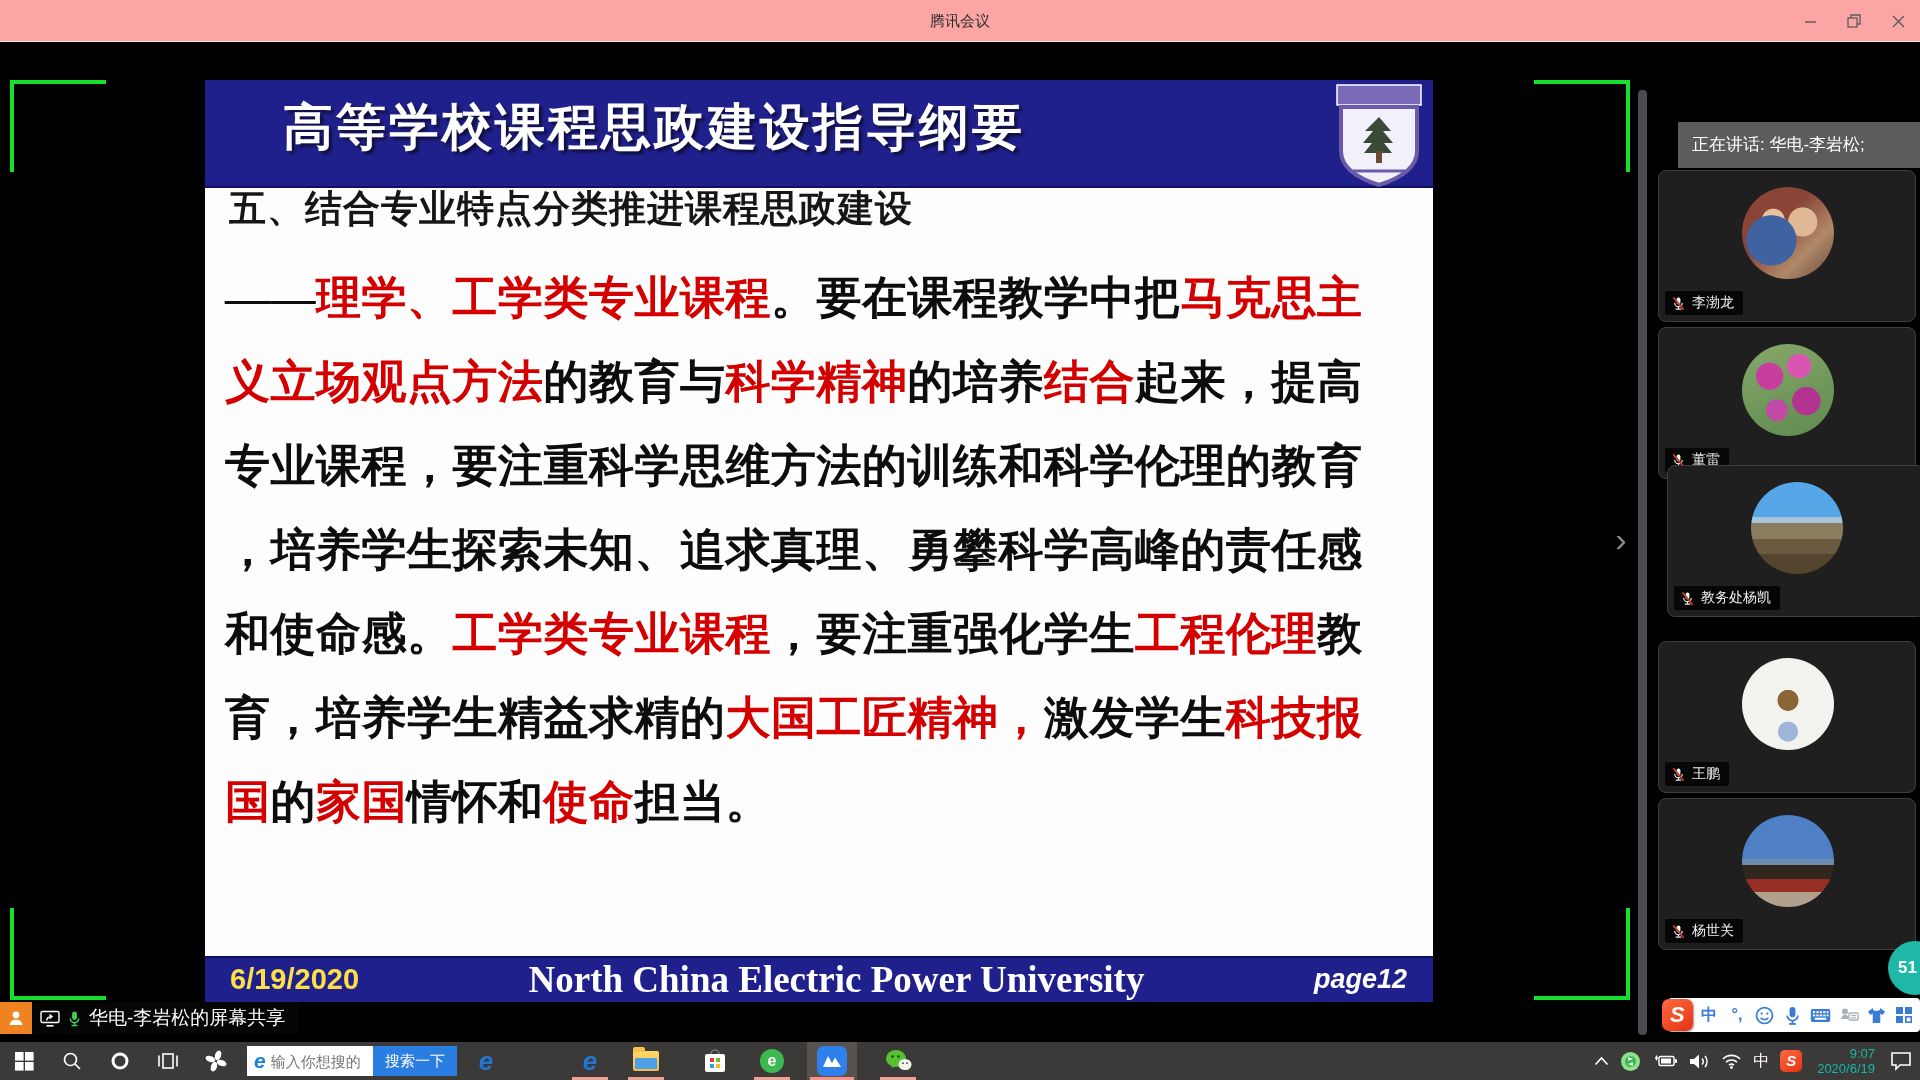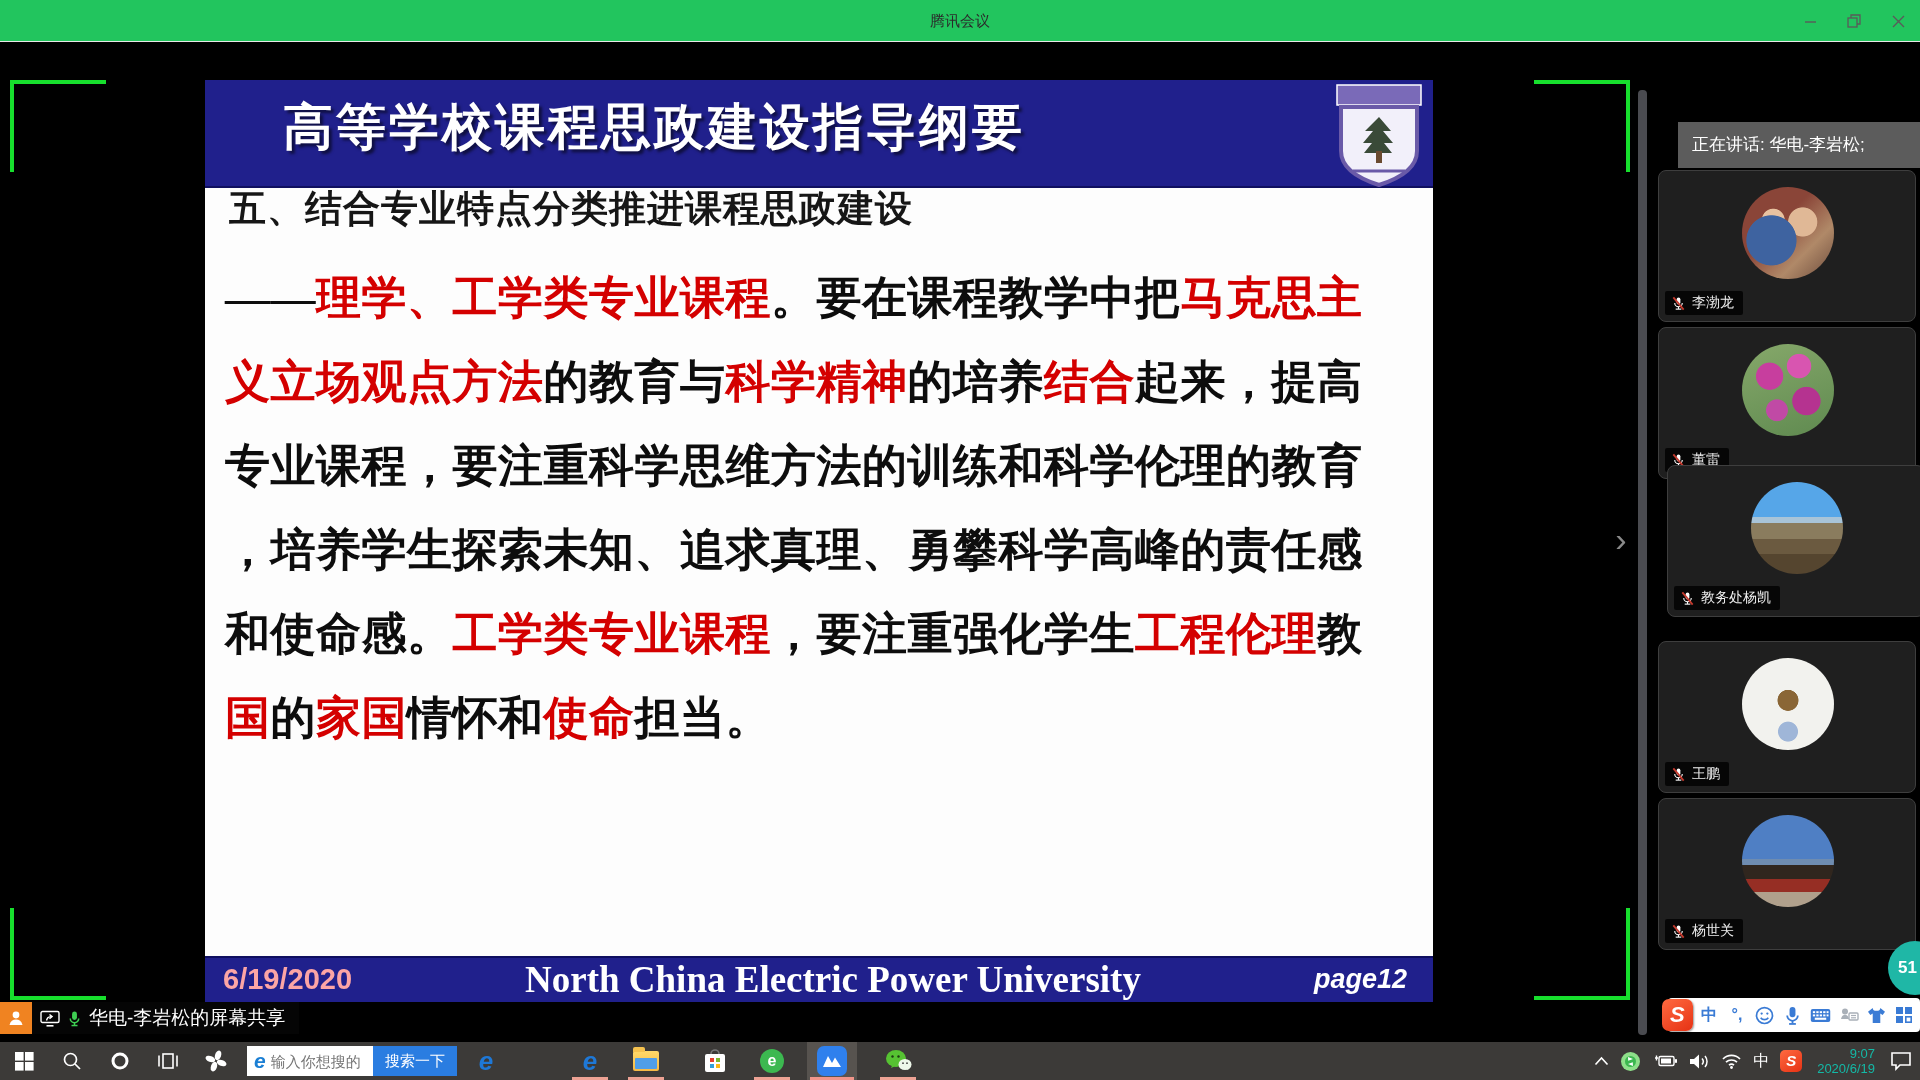--- a/index.html
+++ b/index.html
@@ -1,21 +1,21 @@
 <!DOCTYPE html>
 <html><head>
 <meta charset="utf-8">
 <style>
   * { margin:0; padding:0; box-sizing:border-box; }
   html,body { width:1920px; height:1080px; overflow:hidden; background:#000;
               font-family:"Liberation Sans", sans-serif; }
   #stage { position:relative; width:1920px; height:1080px; overflow:hidden; background:#000; }
 
   
-  .titlebar { position:absolute; left:0; top:0; width:1920px; height:42px; background:#22c55e;
+  .titlebar { position:absolute; left:0; top:0; width:1920px; height:42px; background:#fca5a5;
               border-bottom:1px solid #e8e8e8; }
   .titlebar .wtitle { position:absolute; left:0; right:0; top:0; height:42px; line-height:42px;
               text-align:center; font-size:15px; color:#2b2b2b; }
   .wctrls { position:absolute; right:0; top:0; height:42px; display:flex; }
   .wbtn { width:44px; height:42px; display:flex; align-items:center; justify-content:center; color:#5a5a5a; }
 
   
   .gmark { position:absolute; background:#17df2d; z-index:3; }
 
   
@@ -27,21 +27,21 @@
                  text-shadow:3px 3px 3px rgba(0,0,0,.55); }
   .emblem { position:absolute; right:8px; top:3px; width:92px; height:104px; }
   .slide-heading { position:absolute; left:24px; top:104px; font-size:37px; font-weight:bold; color:#161616;
                    letter-spacing:1px; font-family:"Liberation Sans",sans-serif; }
   .slide-body { position:absolute; left:20px; top:176px; width:1188px; }
   .slide-body .line { height:84px; line-height:84px; white-space:nowrap; font-size:45px; font-weight:bold;
                       font-family:"Liberation Serif", serif; letter-spacing:.5px; }
   .seg-black { color:#0d0d0d; } .seg-red { color:#d40000; }
   .slide-footer { position:absolute; left:0; bottom:0; width:1228px; height:46px; background:#20208c;
                   display:flex; align-items:center; box-shadow:inset 0 2px 0 #101060; }
-  .sf-date { margin-left:18px; color:#fca5a5; font-size:29px; font-weight:bold; }
+  .sf-date { margin-left:25px; color:#fde047; font-size:29px; font-weight:bold; }
   .sf-univ { flex:1; text-align:center; color:#fff; font-size:37px; font-weight:bold;
              font-family:"Liberation Serif", serif; }
   .sf-page { margin-right:26px; color:#fff; font-size:27px; font-weight:bold; font-style:italic; }
 
   
   .scrollbar { position:absolute; left:1638px; top:90px; width:9px; height:945px; background:#4a4b50;
                border-radius:4px; z-index:4; }
   .collapse { position:absolute; left:1608px; top:520px; width:26px; height:40px; color:#8a8a8a;
               font-size:34px; line-height:38px; text-align:center; z-index:4; }
   .speakbar { position:absolute; left:1678px; top:122px; width:242px; height:46px;
@@ -168,20 +168,21 @@
         <path d="M20 88 h52" stroke="#6a5aa8" stroke-width="3"></path>
       </svg>
     </div>
     <div class="slide-heading">五、结合专业特点分类推进课程思政建设</div>
     <div class="slide-body" id="slide-body">
         <div class="line"><span class="seg-black">——</span><span class="seg-red">理学、工学类专业课程</span><span class="seg-black">。要在课程教学中把</span><span class="seg-red">马克思主</span></div>
         <div class="line"><span class="seg-red">义立场观点方法</span><span class="seg-black">的教育与</span><span class="seg-red">科学精神</span><span class="seg-black">的培养</span><span class="seg-red">结合</span><span class="seg-black">起来，提高</span></div>
         <div class="line"><span class="seg-black">专业课程，要注重科学思维方法的训练和科学伦理的教育</span></div>
         <div class="line"><span class="seg-black">，培养学生探索未知、追求真理、勇攀科学高峰的责任感</span></div>
         <div class="line"><span class="seg-black">和使命感。</span><span class="seg-red">工学类专业课程</span><span class="seg-black">，要注重强化学生</span><span class="seg-red">工程伦理</span><span class="seg-black">教</span></div>
+        <div class="line"><span class="seg-black">育，培养学生精益求精的</span><span class="seg-red">大国工匠精神，</span><span class="seg-black">激发学生</span><span class="seg-red">科技报</span></div>
         <div class="line"><span class="seg-red">国</span><span class="seg-black">的</span><span class="seg-red">家国</span><span class="seg-black">情怀和</span><span class="seg-red">使命</span><span class="seg-black">担当。</span></div>
       </div>
     <div class="slide-footer">
       <span class="sf-date">6/19/2020</span>
       <span class="sf-univ">North China Electric Power University</span>
       <span class="sf-page">page12</span>
     </div>
   </div>
 
   <div class="scrollbar"></div>

